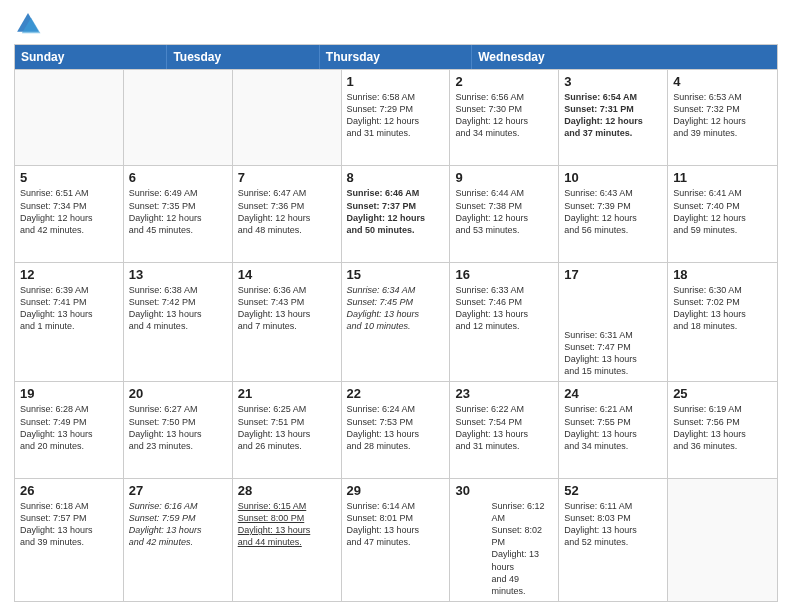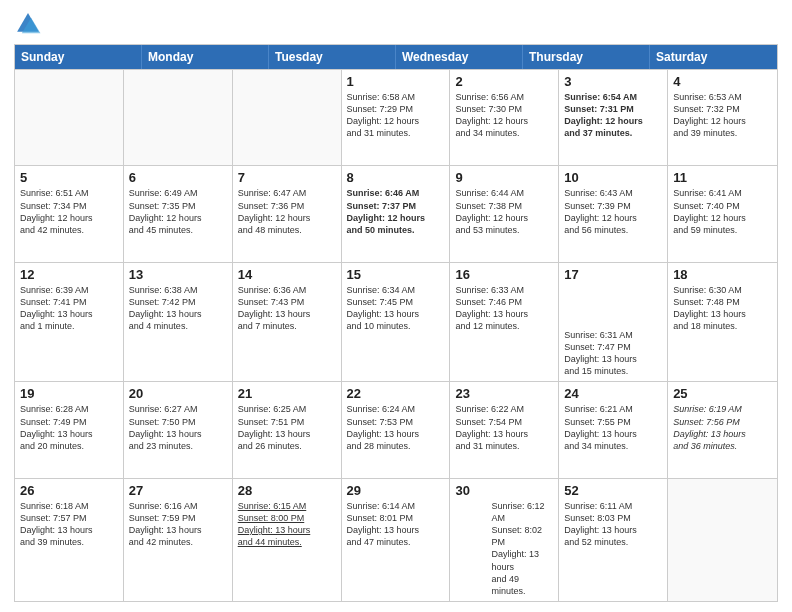--- a/index.html
+++ b/index.html
@@ -53,21 +53,21 @@
       color: #444;
     }
     .calendar {
       flex: 1;
       display: flex;
       flex-direction: column;
       border: 1px solid #ccc;
     }
     .cal-header {
       display: grid;
-      grid-template-columns: repeat(6, 1fr);
+      grid-template-columns: repeat(5, 1fr);
       background: #2d6db5;
     }
     .cal-header-cell {
       color: #fff;
       font-size: 12px;
       font-weight: bold;
       padding: 5px 6px;
       text-align: left;
       border-right: 1px solid #4a85c8;
     }
@@ -124,25 +124,23 @@
     </div>
     <div class="title-block">
       <div class="month-title"></div>
       <div class="subtitle"></div>
     </div>
   </div>
 
   <div class="calendar">
     <div class="cal-header">
     <div class="cal-header-cell">Sunday</div>
-        <div class="cal-header-cell">Monday</div>
         <div class="cal-header-cell">Tuesday</div>
+        <div class="cal-header-cell">Thursday</div>
         <div class="cal-header-cell">Wednesday</div>
-        <div class="cal-header-cell">Thursday</div>
-        <div class="cal-header-cell">Saturday</div>
       </div>
     <div class="cal-body">
     <div class="cal-row">
           <div class="cal-cell empty"></div>
           <div class="cal-cell empty"></div>
           <div class="cal-cell empty"></div>
           <div class="cal-cell">
             <span class="day-num">1</span>
             <div class="cell-info" style="white-space: pre-line;">Sunrise: 6:58 AM
 Sunset: 7:29 PM
@@ -239,21 +237,21 @@
           </div>
           <div class="cal-cell">
             <span class="day-num">14</span>
             <div class="cell-info" style="white-space: pre-line;">Sunrise: 6:36 AM
 Sunset: 7:43 PM
 Daylight: 13 hours
 and 7 minutes.</div>
           </div>
           <div class="cal-cell">
             <span class="day-num">15</span>
-            <div class="cell-info" style="white-space: pre-line;">Sunrise: 6:34 AM
+            <div class="cell-info" style="white-space: pre-line; font-style: italic;">Sunrise: 6:34 AM
 Sunset: 7:45 PM
 Daylight: 13 hours
 and 10 minutes.</div>
           </div>
           <div class="cal-cell">
             <span class="day-num">16</span>
             <div class="cell-info" style="white-space: pre-line;">Sunrise: 6:33 AM
 Sunset: 7:46 PM
 Daylight: 13 hours
 and 12 minutes.</div>
@@ -261,21 +259,21 @@
           <div class="cal-cell">
             <span class="day-num">17</span>
             <div class="cell-info" style="white-space: pre-line; margin-top: 47px;">Sunrise: 6:31 AM
 Sunset: 7:47 PM
 Daylight: 13 hours
 and 15 minutes.</div>
           </div>
           <div class="cal-cell">
             <span class="day-num">18</span>
             <div class="cell-info" style="white-space: pre-line;">Sunrise: 6:30 AM
-Sunset: 7:48 PM
+Sunset: 7:02 PM
 Daylight: 13 hours
 and 18 minutes.</div>
           </div>
         </div>
         <div class="cal-row">
           <div class="cal-cell">
             <span class="day-num">19</span>
             <div class="cell-info" style="white-space: pre-line;">Sunrise: 6:28 AM
 Sunset: 7:49 PM
 Daylight: 13 hours
@@ -311,37 +309,37 @@
           </div>
           <div class="cal-cell">
             <span class="day-num">24</span>
             <div class="cell-info" style="white-space: pre-line;">Sunrise: 6:21 AM
 Sunset: 7:55 PM
 Daylight: 13 hours
 and 34 minutes.</div>
           </div>
           <div class="cal-cell">
             <span class="day-num">25</span>
-            <div class="cell-info" style="white-space: pre-line; font-style: italic;">Sunrise: 6:19 AM
+            <div class="cell-info" style="white-space: pre-line;">Sunrise: 6:19 AM
 Sunset: 7:56 PM
 Daylight: 13 hours
 and 36 minutes.</div>
           </div>
         </div>
         <div class="cal-row">
           <div class="cal-cell">
             <span class="day-num">26</span>
             <div class="cell-info" style="white-space: pre-line;">Sunrise: 6:18 AM
 Sunset: 7:57 PM
 Daylight: 13 hours
 and 39 minutes.</div>
           </div>
           <div class="cal-cell">
             <span class="day-num">27</span>
-            <div class="cell-info" style="white-space: pre-line;">Sunrise: 6:16 AM
+            <div class="cell-info" style="white-space: pre-line; font-style: italic;">Sunrise: 6:16 AM
 Sunset: 7:59 PM
 Daylight: 13 hours
 and 42 minutes.</div>
           </div>
           <div class="cal-cell">
             <span class="day-num">28</span>
             <div class="cell-info" style="white-space: pre-line; text-decoration: underline;">Sunrise: 6:15 AM
 Sunset: 8:00 PM
 Daylight: 13 hours
 and 44 minutes.</div>

